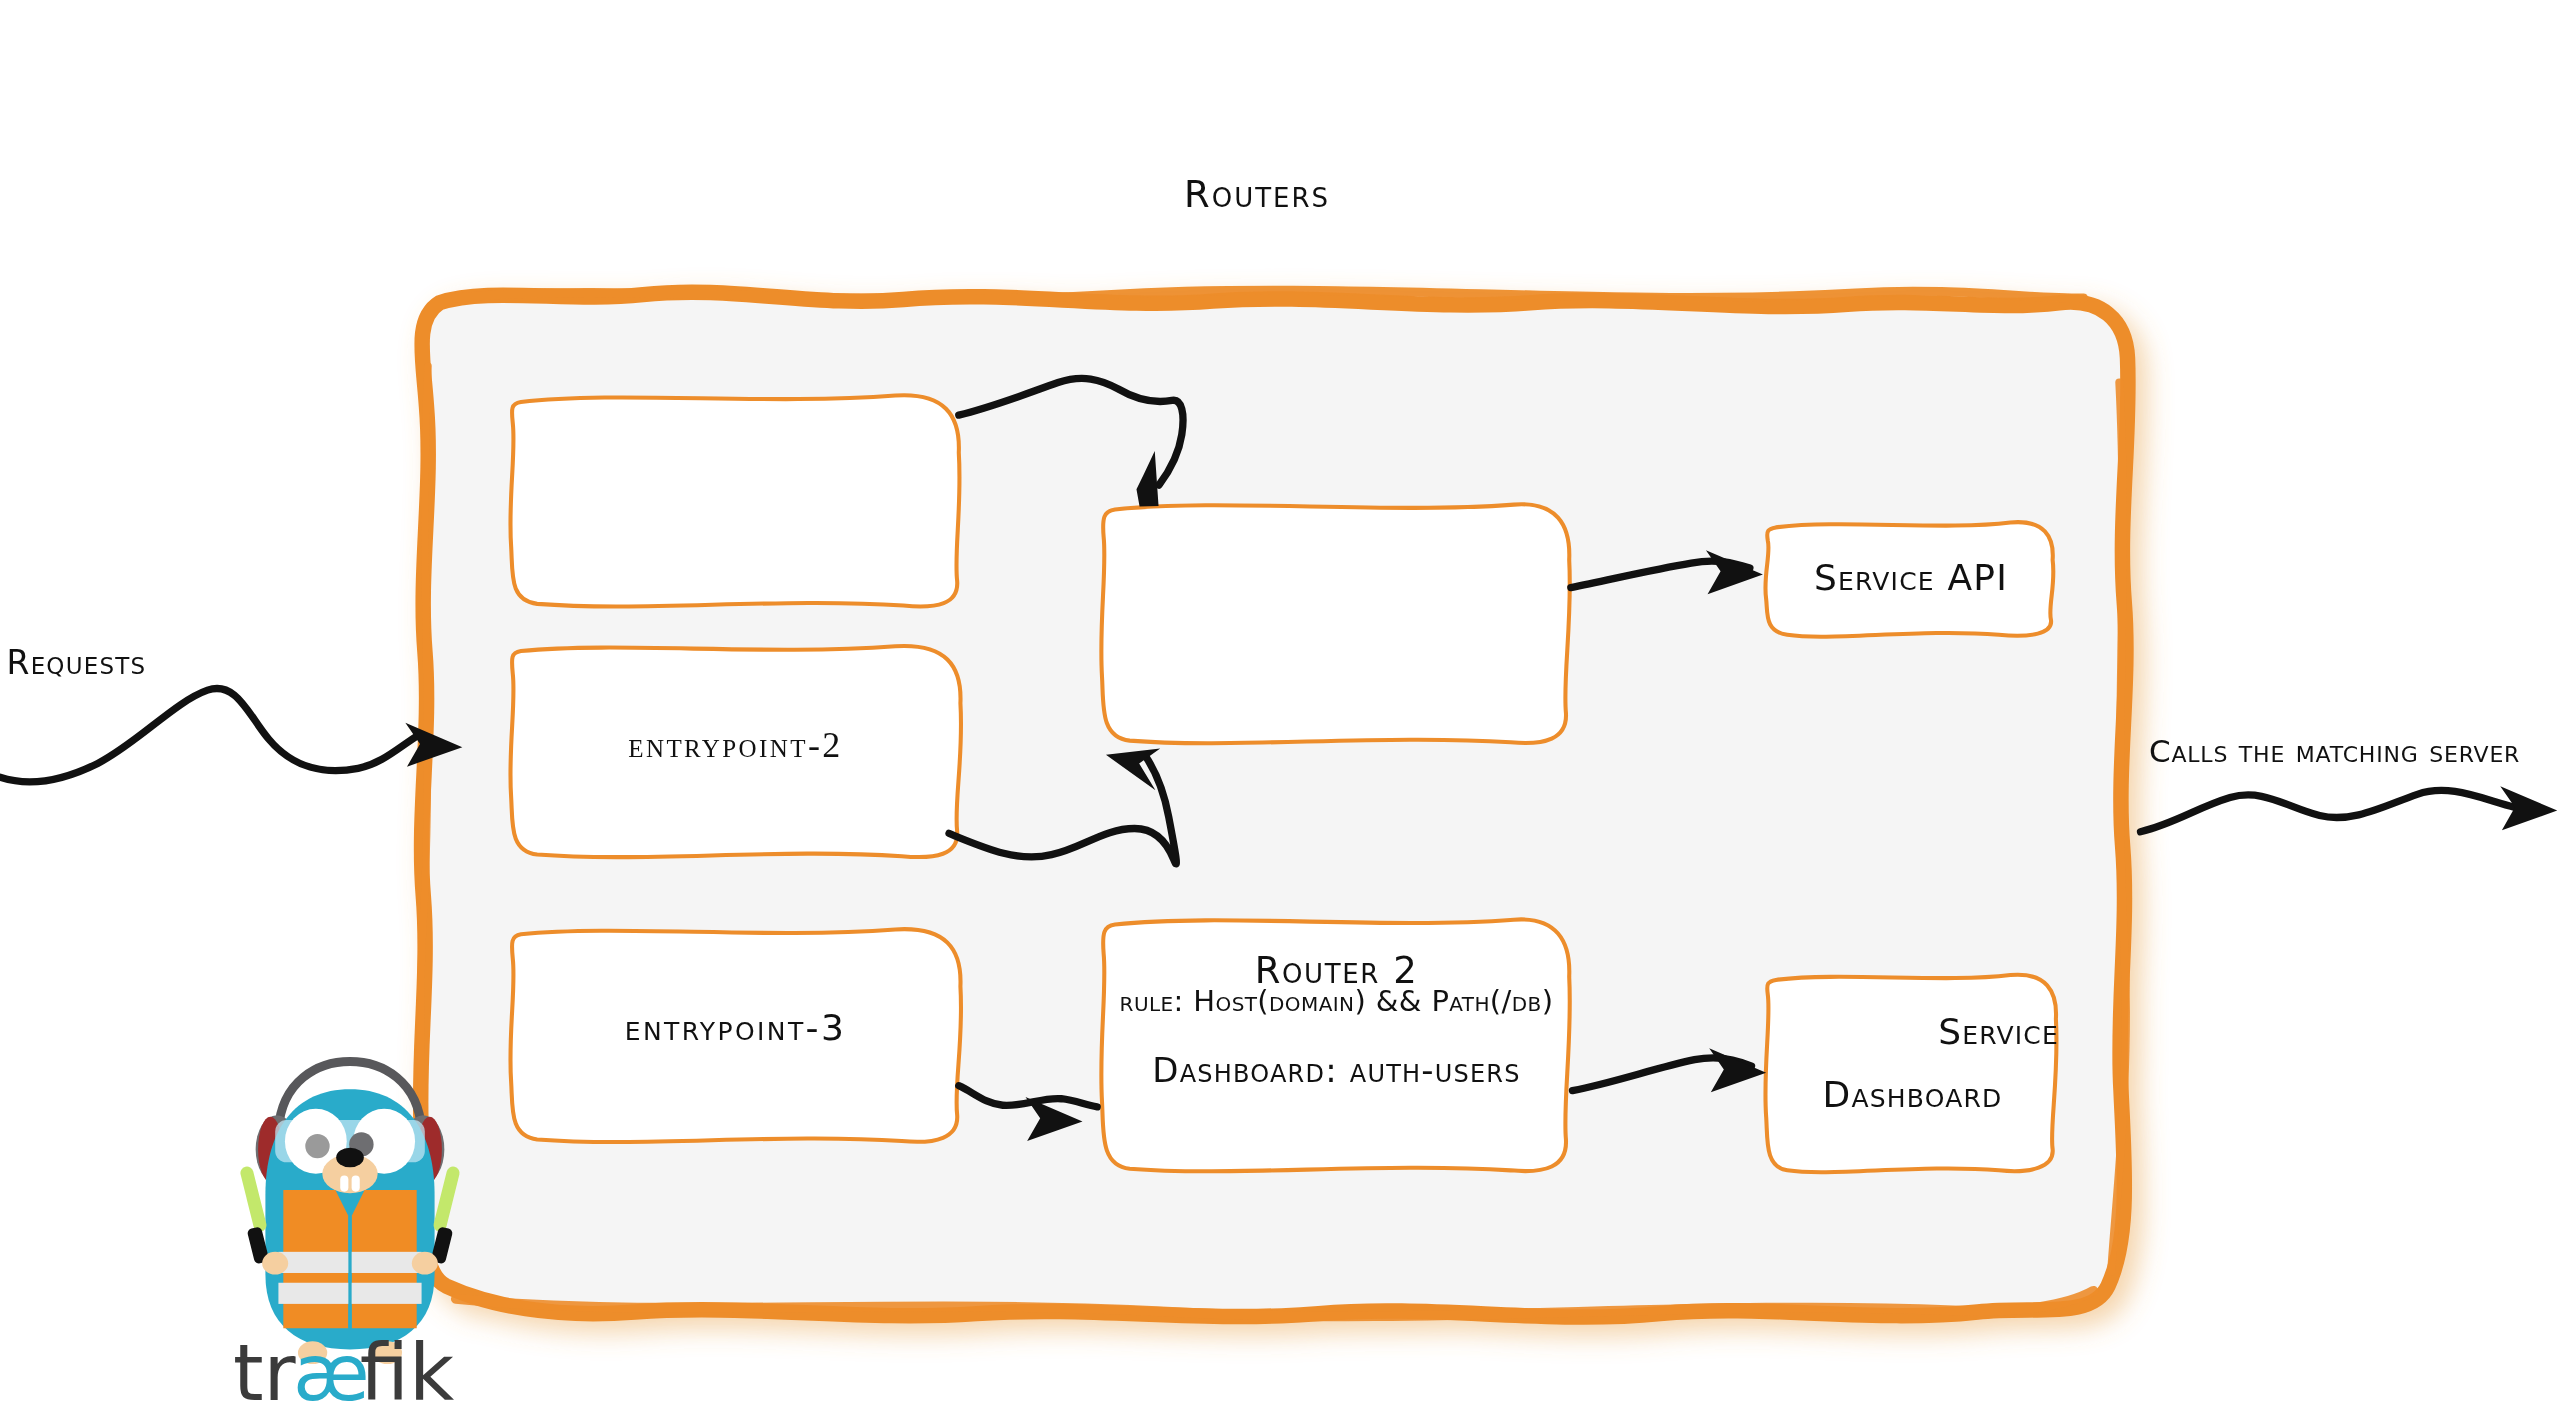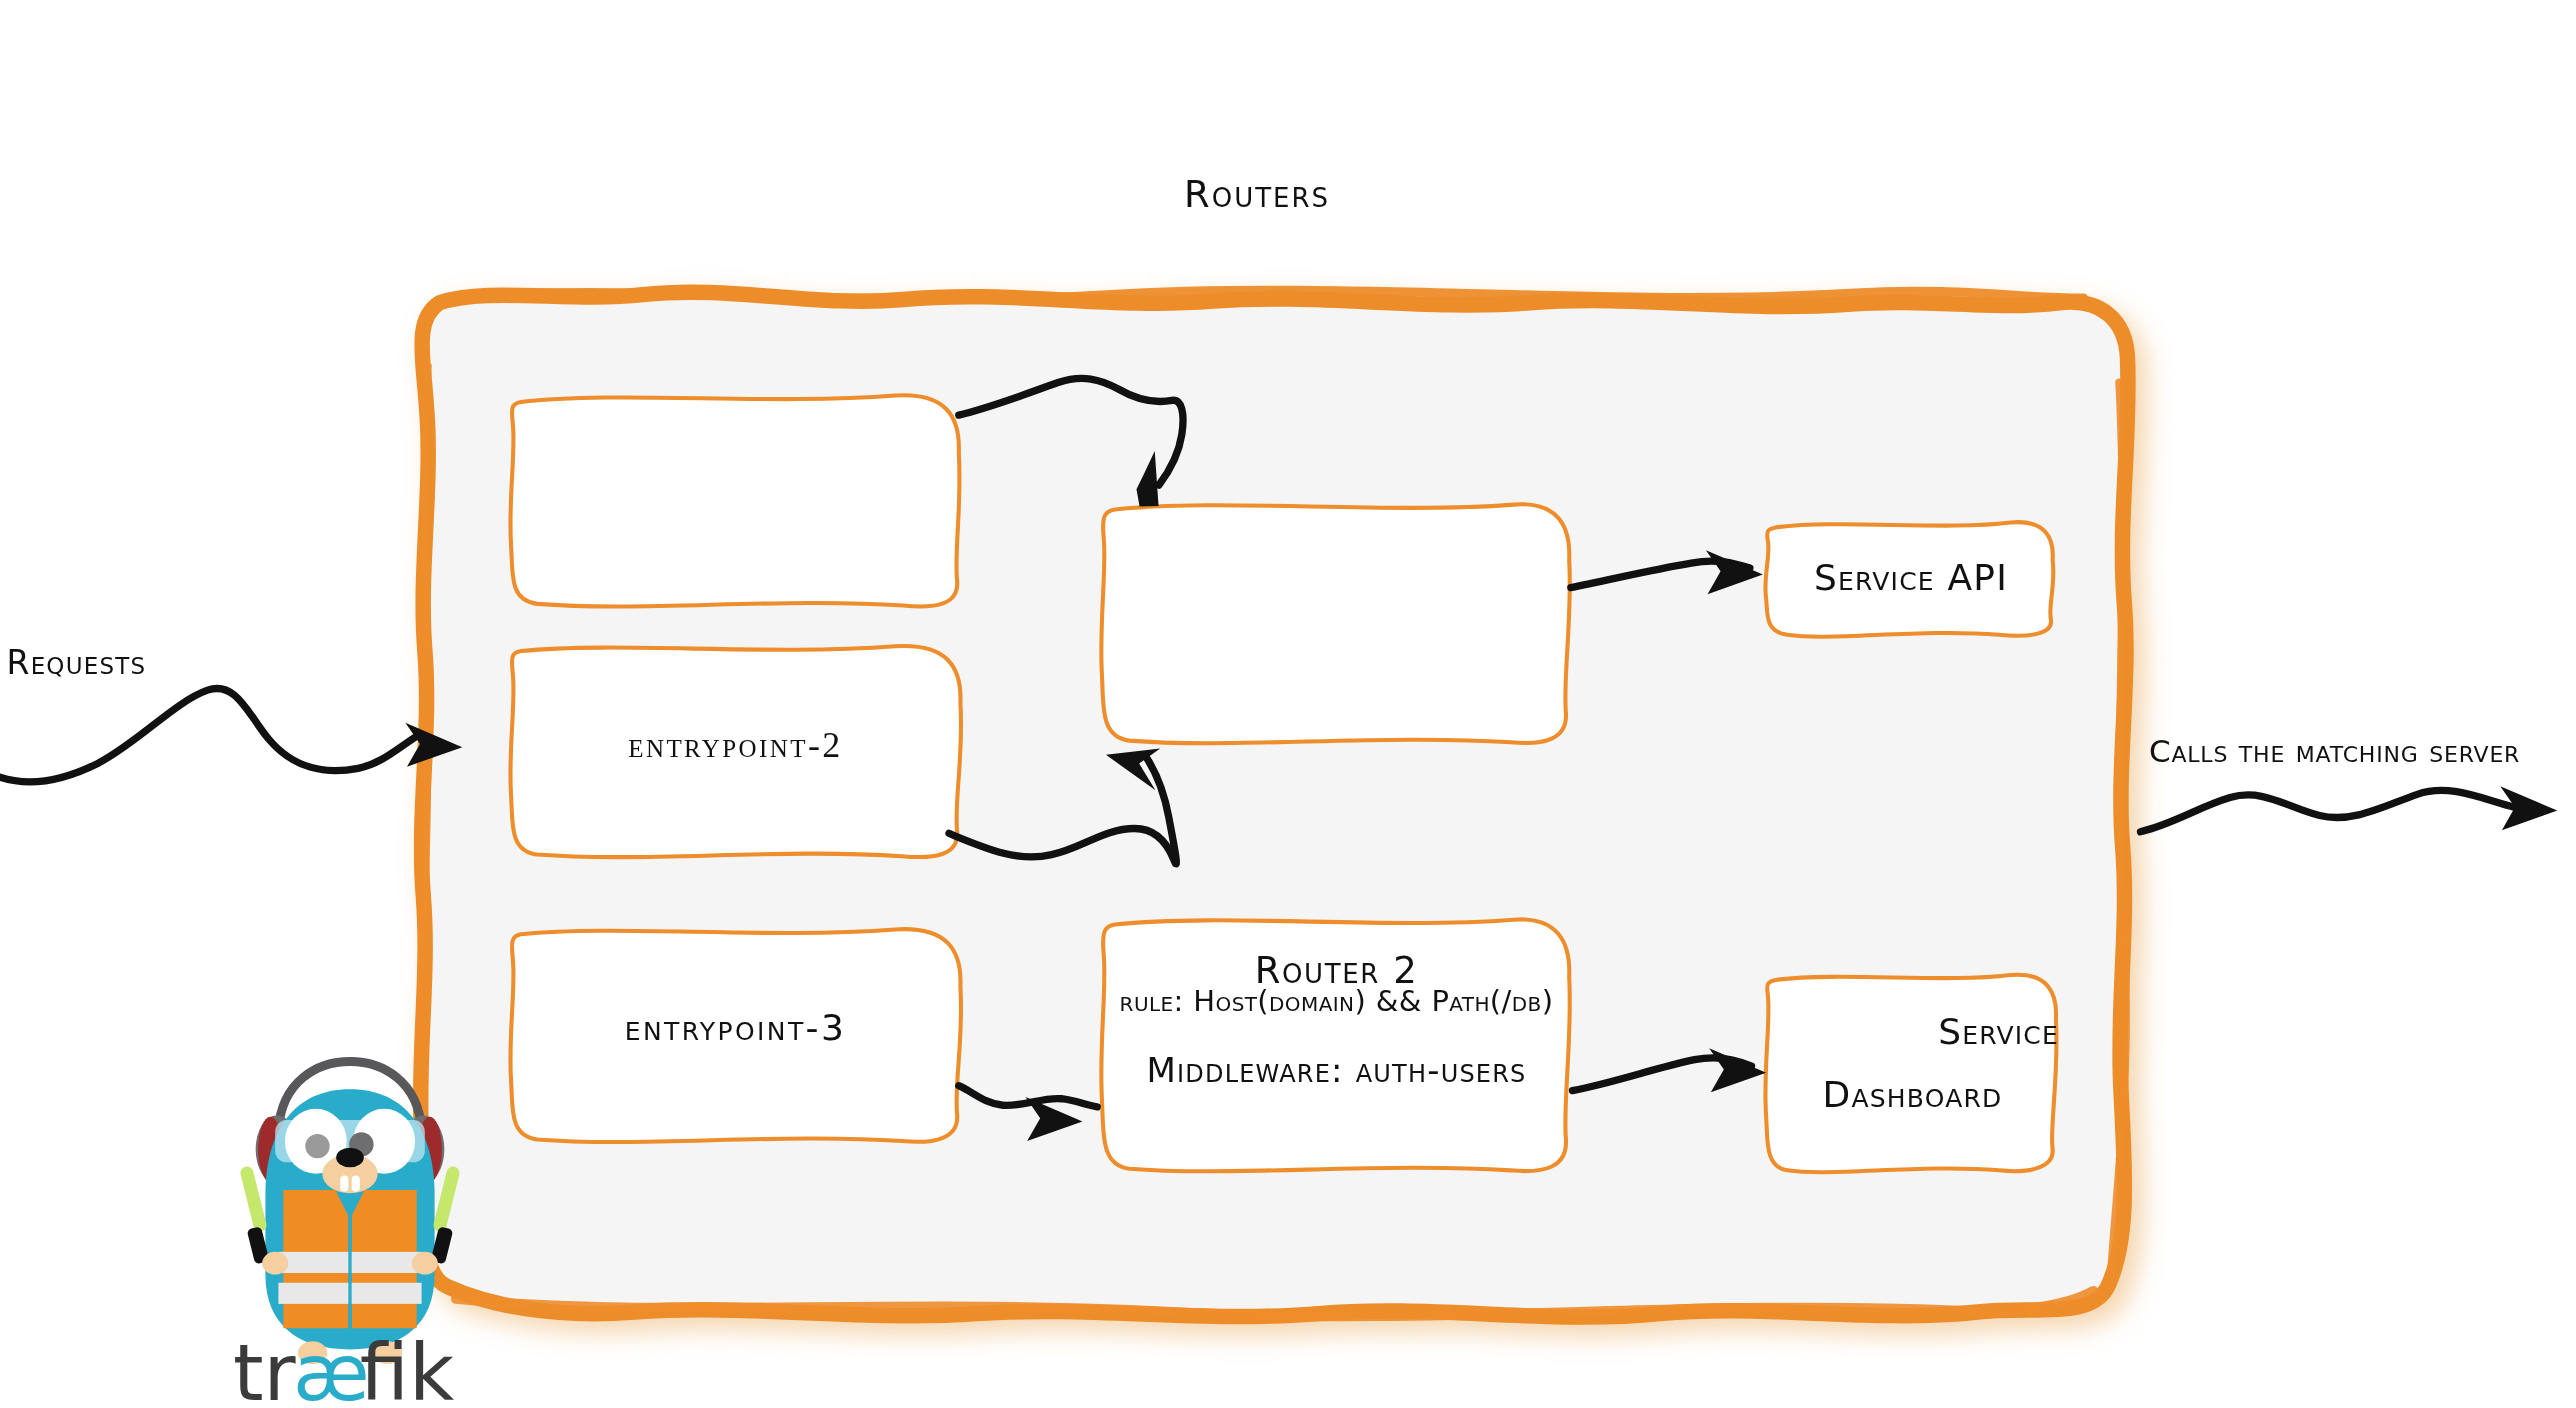--- a/index.html
+++ b/index.html
@@ -211,21 +211,21 @@
   </div>
 
   <div class="node" style="left:511px; top:929px; width:449px; height:213px;">
     <div class="boxlabel hand ep-box-label" style="top:78px;">entrypoint-3</div>
   </div>
 
 
   <div class="node" style="left:1102px; top:920px; width:469px; height:254px;">
     <div class="boxlabel hand router-title" style="top:29px;">Router 2</div>
     <div class="boxlabel hand router-rule-sm" style="top:64px;">rule: Host(domain) &amp;&amp; Path(/db)</div>
-    <div class="boxlabel hand router-mw" style="top:130px;">Middleware: auth-users</div>
+    <div class="boxlabel hand router-mw" style="top:130px;">Dashboard: auth-users</div>
   </div>
 
   <div class="node" style="left:1766px; top:523px; width:290px; height:116px;">
     <div class="boxlabel hand svc-label" style="top:34px;">Service API</div>
   </div>
 
   <div class="node" style="left:1766px; top:975px; width:293px; height:199px;">
     <div class="boxlabel hand svc-label" style="top:36px;text-align:right;">Service</div>
     <div class="boxlabel hand svc-label" style="top:99px;">Dashboard</div>
   </div>

